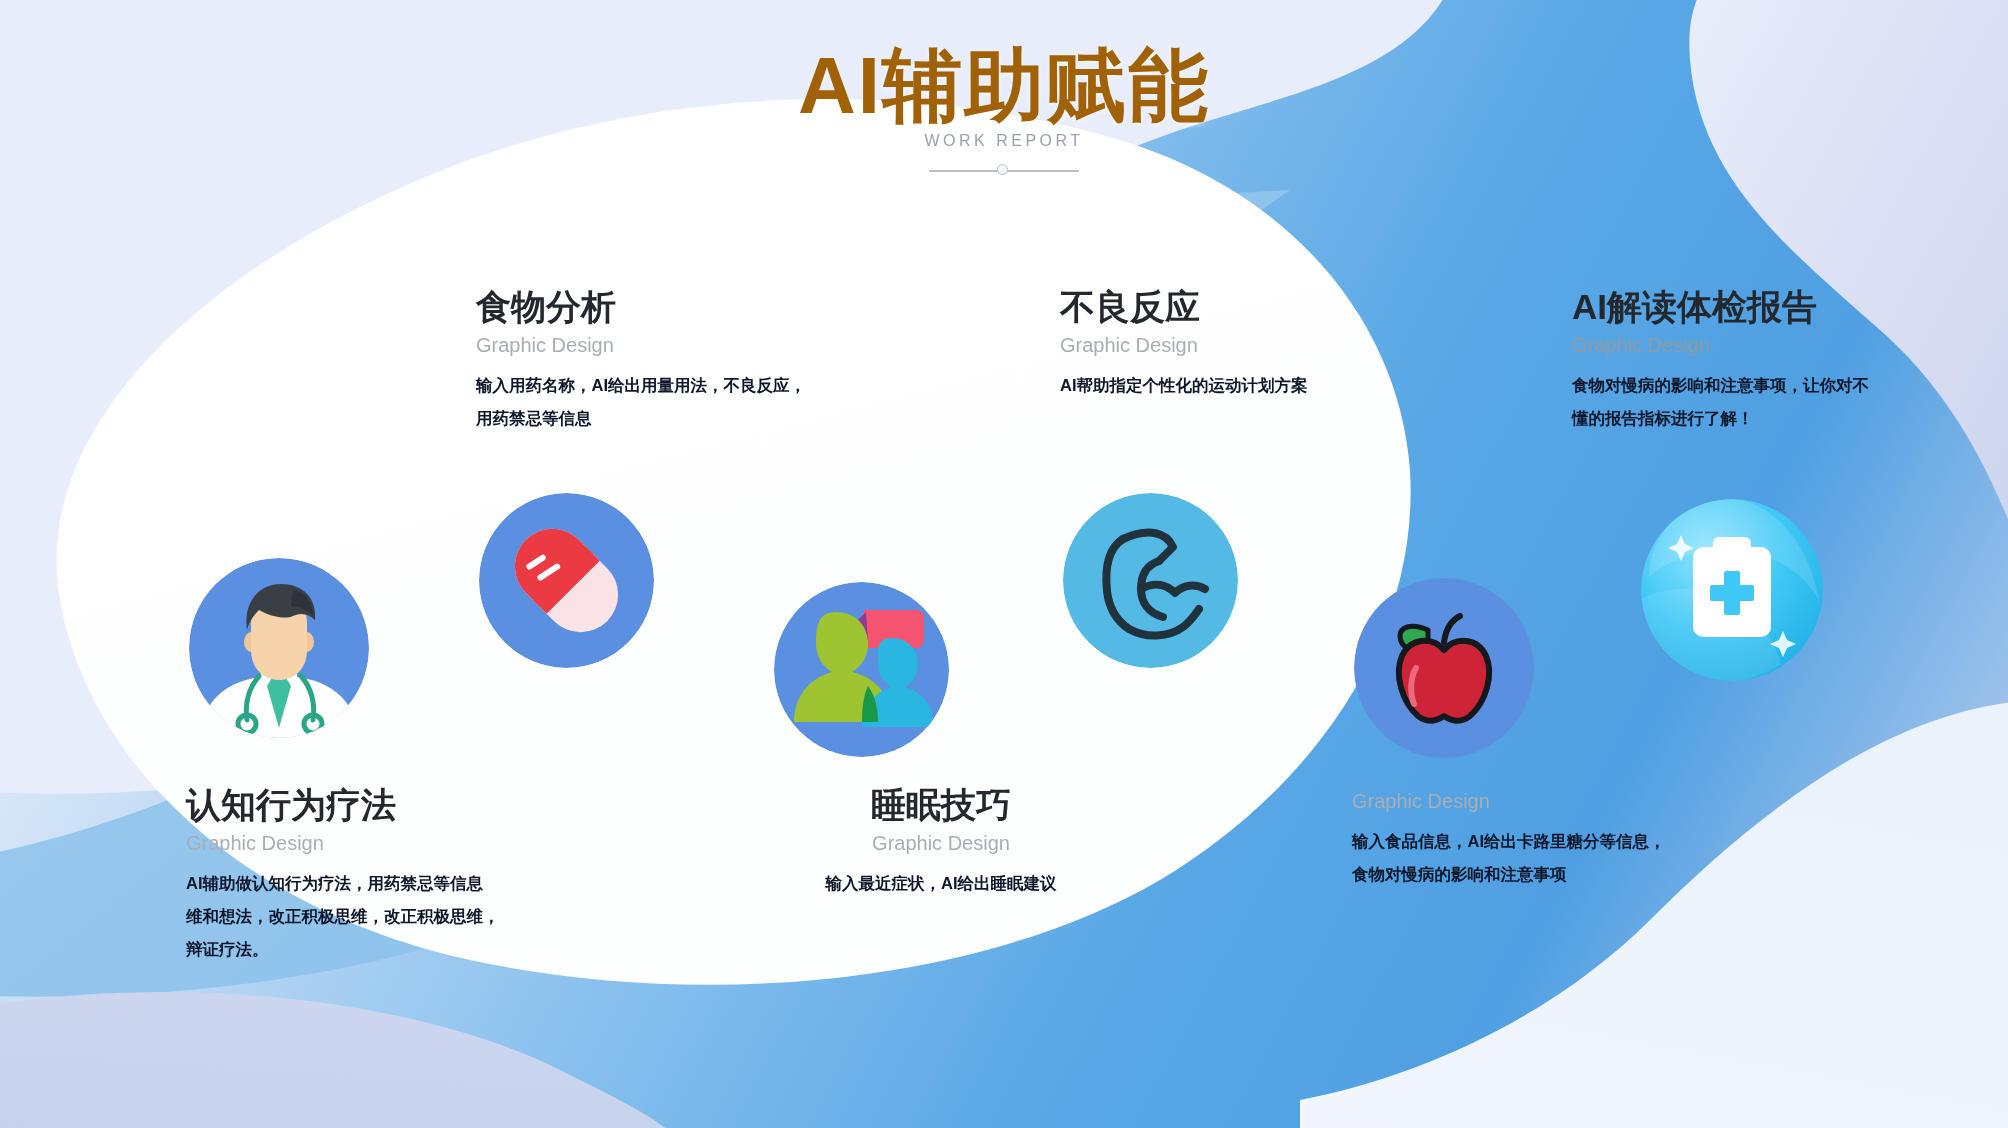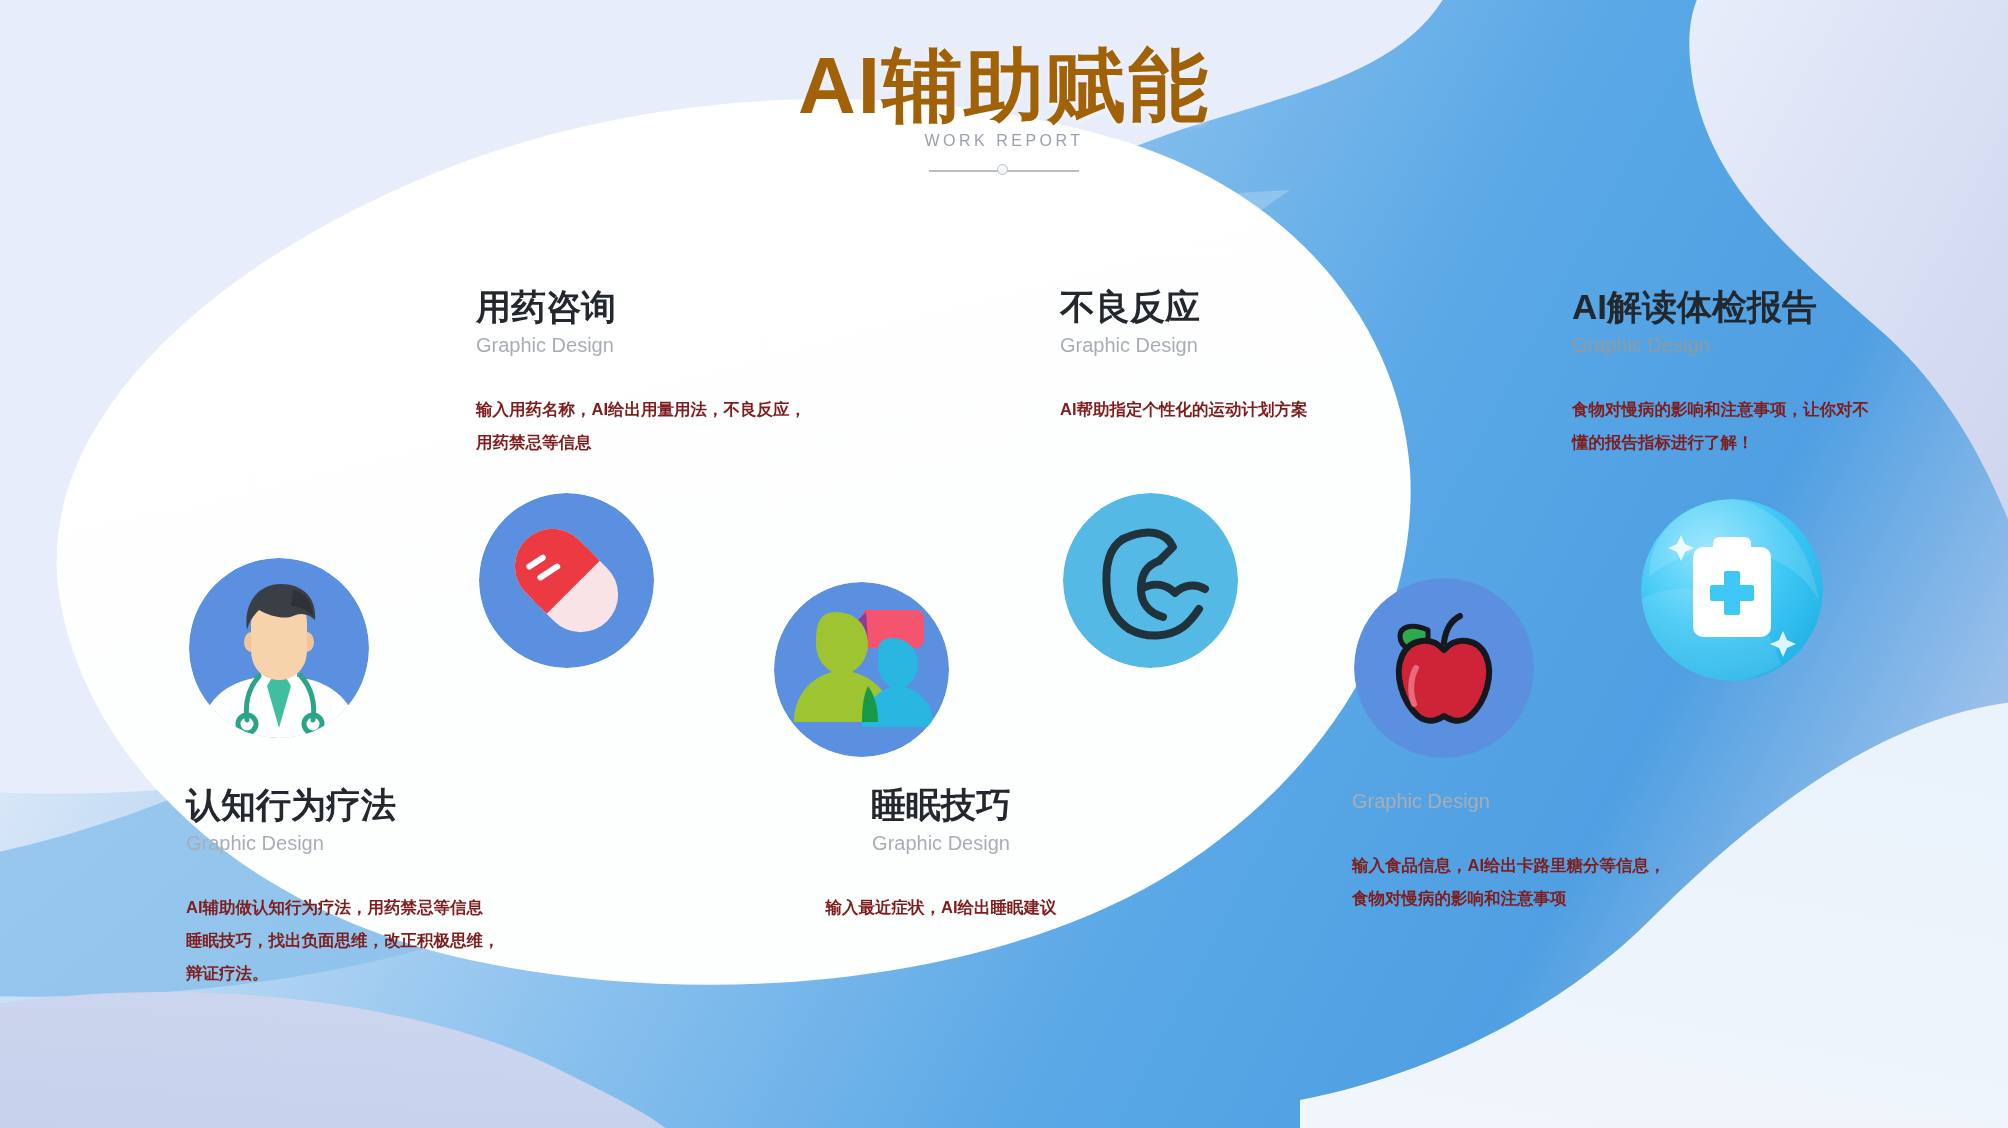--- a/index.html
+++ b/index.html
@@ -27,21 +27,21 @@
   .divider{margin:14px auto 0;width:150px;height:14px;position:relative;}
   .divider .line{position:absolute;top:6px;left:0;width:150px;height:1.5px;background:#b9bec7;}
   .divider .node{position:absolute;top:0;left:68px;width:11px;height:11px;border-radius:50%;
     border:1.6px solid #b9bec7;background:#f3f6fb;box-sizing:border-box;}
 
   
   .block{position:absolute;z-index:8;}
   .b-title{font-size:35px;font-weight:bold;color:#23282e;line-height:1.2;margin:0;white-space:nowrap;}
   .b-sub{font-size:20px;color:#a8aeb6;margin-top:5px;line-height:1.2;font-weight:normal;}
   .b-sub.warm{color:#d9914a;opacity:.45;}
-  .b-desc{font-size:16.5px;color:#7f1d1d;line-height:2.0;font-weight:bold;margin-top:36px;}
+  .b-desc{font-size:16.5px;color:#0f172a;line-height:2.0;font-weight:bold;margin-top:12px;}
 
   
   .icon{position:absolute;border-radius:50%;overflow:hidden;z-index:7;}
   .icon svg{display:block;width:100%;height:100%;}
 </style>
 </head>
 <body>
 
 <div id="slide">
 
@@ -206,27 +206,27 @@
       <path d="M40 36 l4 9 l9 4 l-9 4 l-4 9 l-4 -9 l-9 -4 l9 -4 z" fill="#ffffff" opacity=".85"></path>
       <path d="M142 132 l4 9 l9 4 l-9 4 l-4 9 l-4 -9 l-9 -4 l9 -4 z" fill="#ffffff" opacity=".85"></path>
     </svg>
   </div>
 
   <div class="block" style="left:186px;top:784px;width:330px;">
     <div class="b-title">认知行为疗法</div>
     <div class="b-sub">Graphic Design</div>
     <div class="b-desc">
       <div>AI辅助做认知行为疗法，用药禁忌等信息</div>
-      <div>睡眠技巧，找出负面思维，改正积极思维，</div>
+      <div>维和想法，改正积极思维，改正积极思维，</div>
       <div>辩证疗法。</div>
     </div>
   </div>
 
   <div class="block" style="left:476px;top:286px;width:350px;">
-    <div class="b-title">用药咨询</div>
+    <div class="b-title">食物分析</div>
     <div class="b-sub">Graphic Design</div>
     <div class="b-desc">
       <div>输入用药名称，AI给出用量用法，不良反应，</div>
       <div>用药禁忌等信息</div>
     </div>
   </div>
 
   <div class="block" style="left:771px;top:784px;width:340px;text-align:center;">
     <div class="b-title">睡眠技巧</div>
     <div class="b-sub">Graphic Design</div>

